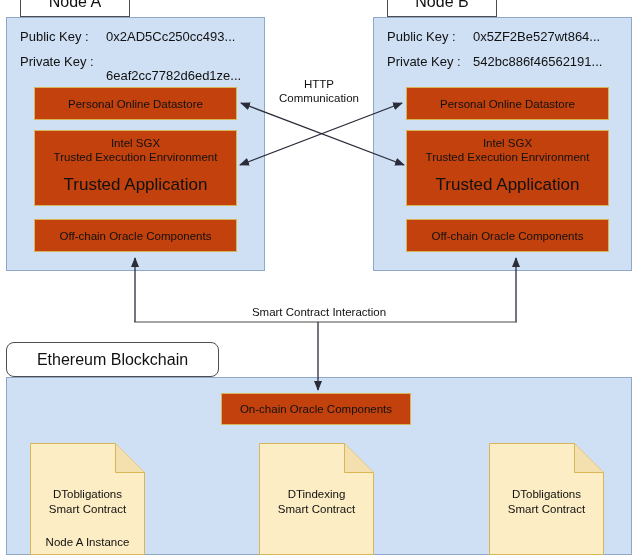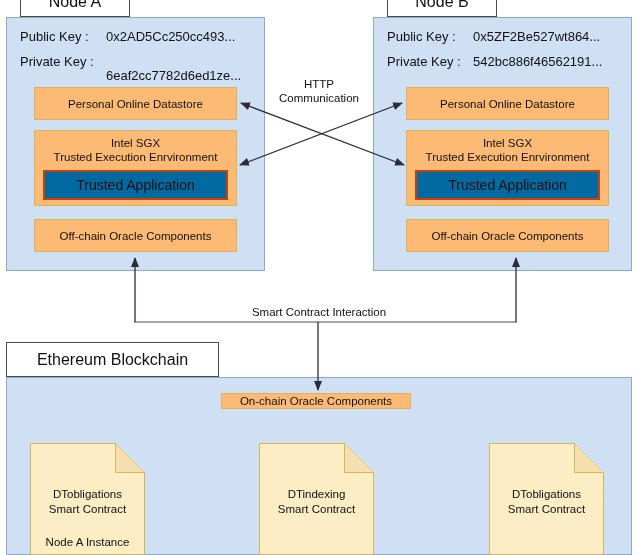--- a/index.html
+++ b/index.html
@@ -33,43 +33,43 @@
     border: 1px solid #4d4d4d;
     box-sizing: border-box;
     display: flex;
     align-items: center;
     justify-content: center;
     color: #111111;
     z-index: 6;
   }
   .ybox {
     position: absolute;
-    background: #fdba74;
+    background: #c2410c;
     border: 1px solid #d6b656;
     box-sizing: border-box;
     display: flex;
     align-items: center;
     justify-content: center;
     text-align: center;
     color: #111111;
     font-size: 11.5px;
     line-height: 14px;
     z-index: 3;
   }
   .gbox {
     position: absolute;
-    background: #0369a1;
-    border: 2px solid #c2410c;
+    background: #c2410c;
+    border: 5px solid #c2410c;
     box-sizing: border-box;
     display: flex;
     align-items: center;
     justify-content: center;
     text-align: center;
     color: #111111;
-    font-size: 14px;
+    font-size: 17px;
     z-index: 4;
   }
   .keyrow {
     position: absolute;
     font-size: 13px;
     color: #111111;
     white-space: nowrap;
     z-index: 3;
   }
   .keylabel { position: absolute; }
@@ -195,25 +195,25 @@
     <span>Smart Contract Interaction</span>
   </div>
 
   <div class="freetext" style="left:264px; top:77px; width:110px;">
     <span>HTTP</span><br>
     <span>Communication</span>
   </div>
 
   <div class="panel" style="left:6px; top:377px; width:626px; height:178px;"></div>
 
-  <div class="titlebox" style="left:6px; top:342px; width:213px; height:35px; font-size:16px;">
+  <div class="titlebox" style="left:6px; top:342px; width:213px; height:35px; font-size:16px;border-radius:8px;">
     <span>Ethereum Blockchain</span>
   </div>
 
-  <div class="ybox" style="left:221px; top:393px; width:190px; height:16px;align-items:center;">
+  <div class="ybox" style="left:221px; top:393px; width:190px; height:32px;align-items:center;">
     <span>On-chain Oracle Components</span>
   </div>
 
   <div class="docshape" style="left:30px; top:443px; width:115px; height:112px;">
     <svg width="115" height="112" viewBox="0 0 115 112">
       <path d="M0.5,0.5 H85.5 L114.5,29.5 V111.5 H0.5 Z" fill="#fdedc4" stroke="#d6b656" stroke-width="1"></path>
       <path d="M85.5,0.5 V29.5 H114.5" fill="#f4e0ae" stroke="#d6b656" stroke-width="1"></path>
     </svg>
     <div class="doclabel" style="top:44px;">
       <span>DTobligations</span><br>

